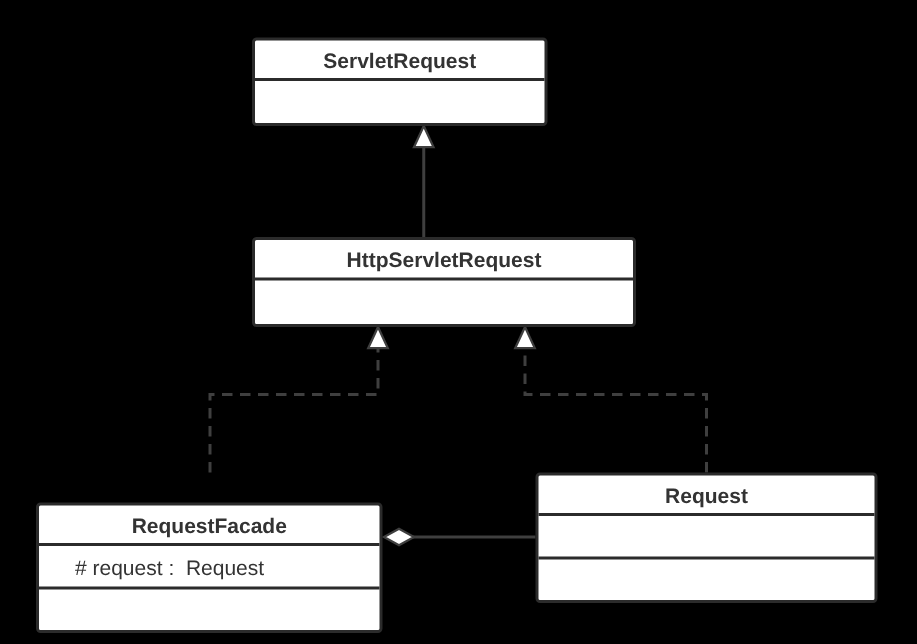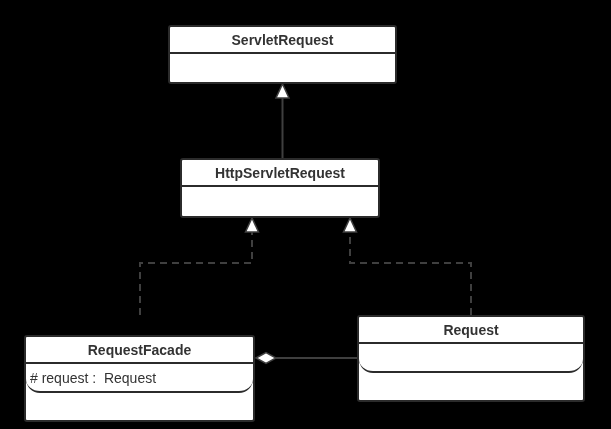--- a/index.html
+++ b/index.html
@@ -58,32 +58,31 @@
     height: 27px;
     flex: 0 0 auto;
   }
   .uml-compartment {
     box-sizing: border-box;
     flex: 1 1 auto;
     font-size: 14px;
     color: var(--text, #333333);
     display: flex;
     align-items: center;
-    padding-left: 4px;
+    padding-left: 24px;
     white-space: pre;
-    border-radius: 14px;
   }
   .uml-compartment.mid {
     border-bottom: 2px solid var(--box-border, #2b2b2b);
     flex: 0 0 auto;
     height: 29px;
   }
   
-  #box-servletrequest      { left: 168px; top: 25px;  width: 229px; height: 59px; }
-  #box-httpservletrequest  { left: 180px; top: 158px; width: 200px; height: 60px; }
+  #box-servletrequest      { left: 168px; top: 25px;  width: 197px; height: 59px; }
+  #box-httpservletrequest  { left: 168px; top: 158px; width: 256px; height: 60px; }
   #box-requestfacade       { left: 24px;  top: 315px; width: 231px; height: 87px; margin-top: 20px; }
   #box-request             { left: 357px; top: 315px; width: 228px; height: 87px; }
 </style>
 </head>
 <body>
 
 <div class="canvas" style="--background: #000000; --box-fill: #ffffff; --box-border: #2b2b2b; --line: #3f3f3f; --text: #333333;">
 
   <svg class="connector-layer" width="611" height="429" viewBox="0 0 611 429">
 

